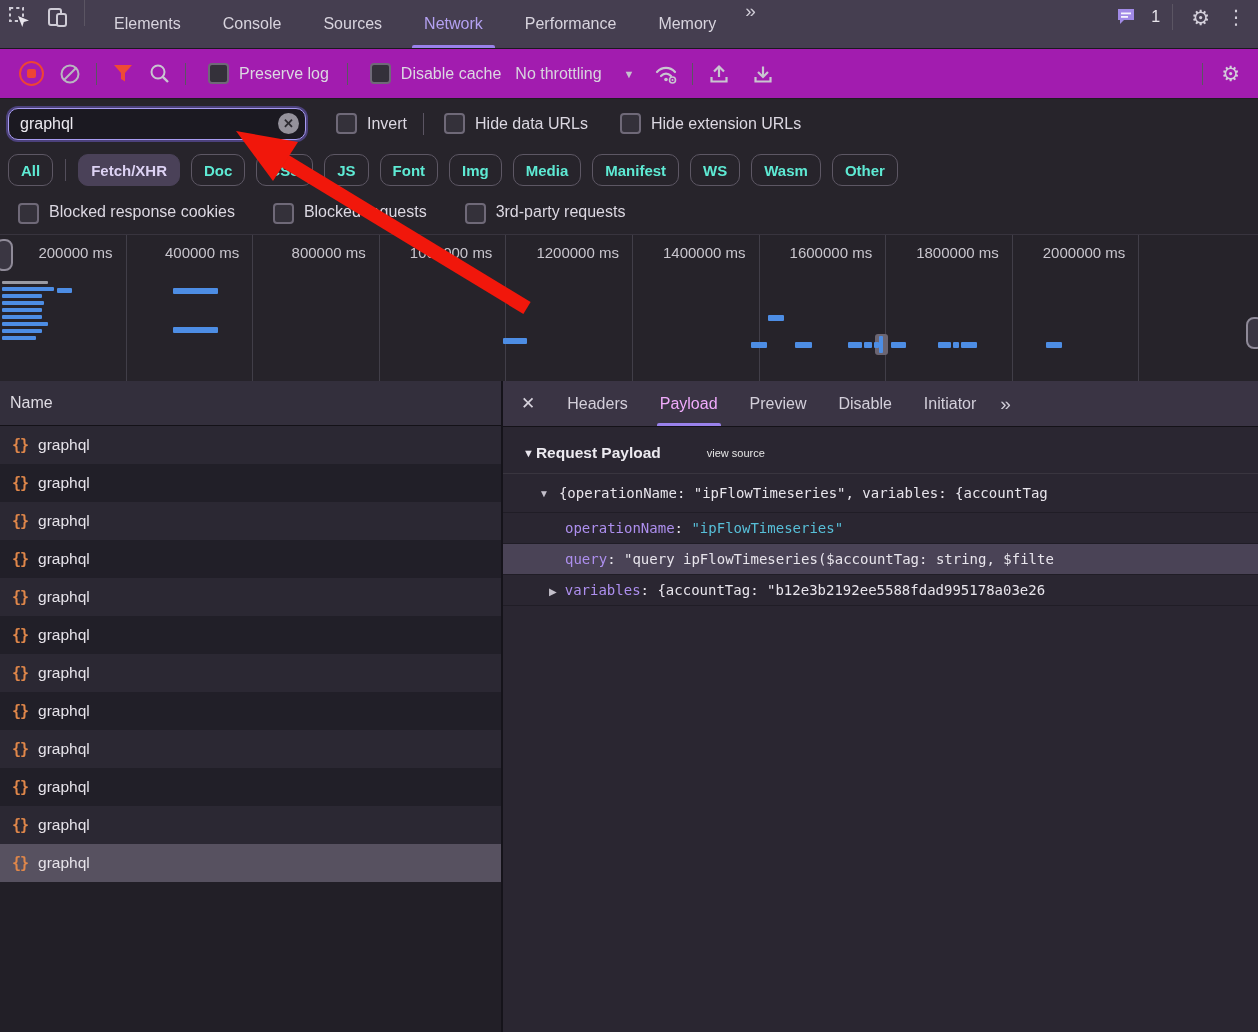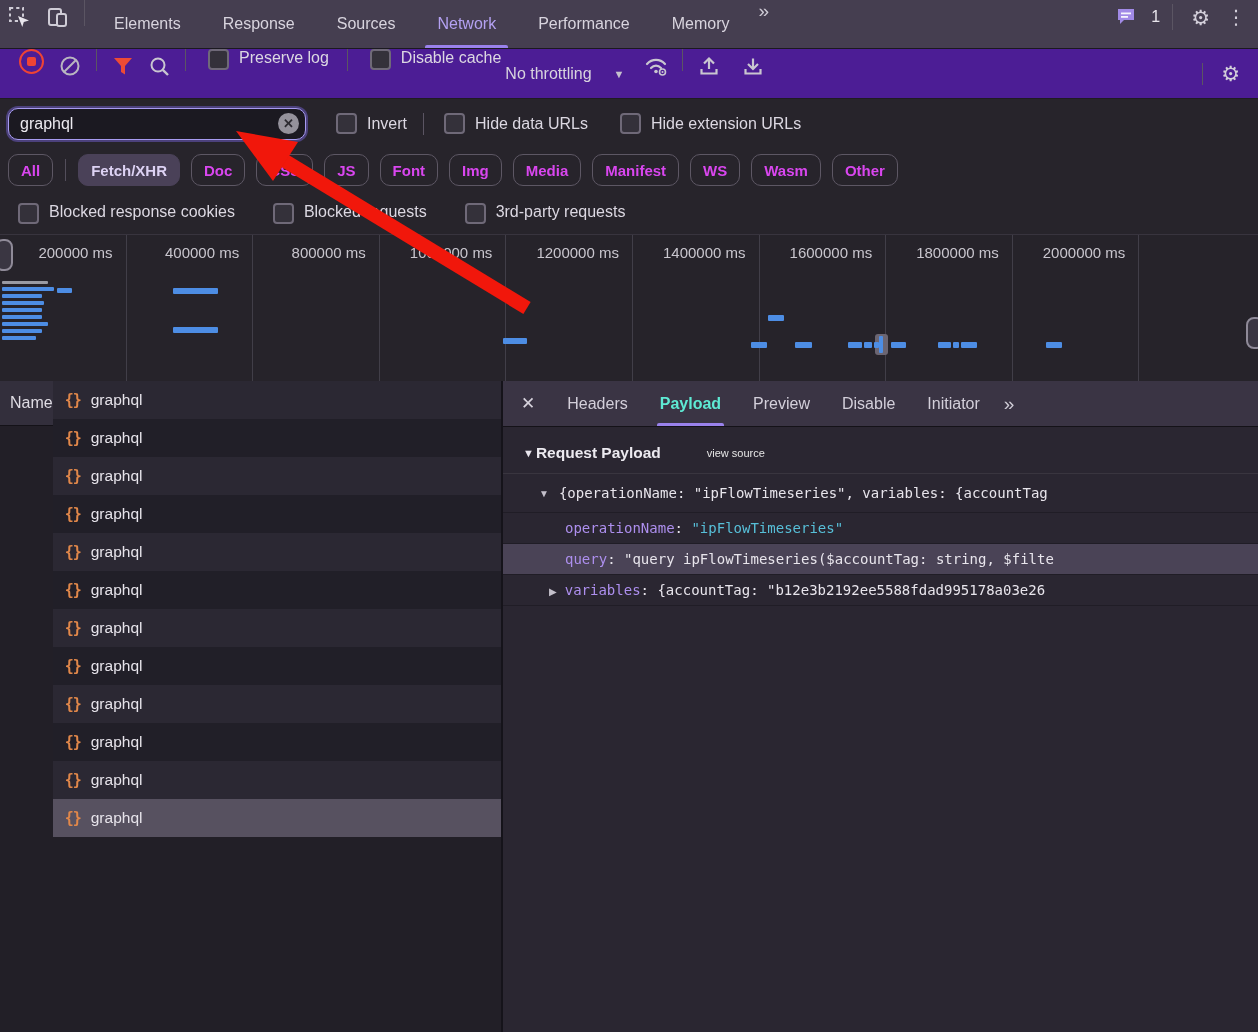--- a/index.html
+++ b/index.html
@@ -14,76 +14,76 @@
   .tab{height:48px;display:flex;align-items:center;padding:0 21px;font-size:16px;color:#d8d4de;position:relative;cursor:default;white-space:nowrap;}
   .tab.active{color:#b4a1f2;}
   .tab.active::after{content:"";position:absolute;left:9px;right:9px;bottom:0;height:3px;border-radius:2px 2px 0 0;background:#9a82ec;}
   .chev{font-size:19px;color:#cfccd6;padding:0 8px;letter-spacing:-2px;}
   .tabbar-right{margin-left:auto;display:flex;align-items:center;}
   .msg-count{font-size:16px;color:#e8e5ec;margin:0 4px 0 6px;}
   .glyph-btn{font-size:21px;color:#d3cfda;padding:0 10px;line-height:1;}
   .kebab{font-size:20px;padding:0 12px 0 6px;}
 
   
-  .toolbar2{height:49px;background:#4c1d95;display:flex;border-bottom:1px solid #1f1c23;}
+  .toolbar2{height:49px;background:#a21caf;display:flex;align-items:center;border-bottom:1px solid #1f1c23;}
   .rec{width:21px;height:21px;border:2.5px solid #ee4434;border-radius:50%;margin:0 8px 0 19px;display:flex;align-items:center;justify-content:center;flex:none;}
   .rec::after{content:"";width:9px;height:9px;background:#ee4434;border-radius:2px;}
   .tool{display:flex;align-items:center;justify-content:center;width:36px;height:34px;flex:none;}
   .cb{width:17px;height:17px;border:2px solid #6f6978;border-radius:4px;background:#34313a;flex:none;}
   .cb-label{font-size:16px;color:#dcd8e2;margin:0 4px 0 10px;white-space:nowrap;}
-  .throttle{display:flex;align-items:center;}
+  .throttle{display:flex;align-items:center;margin-left:10px;}
   .throttle .val{font-size:16px;color:#d8d4de;}
   .throttle .arrow{font-size:11px;color:#c5c1cd;margin-left:22px;}
 
   
   .filterrow{height:49px;background:#27242b;display:flex;align-items:center;}
   .searchbox{position:relative;width:296px;height:30px;margin-left:8px;background:#1b1921;
      border:1px solid #a79bf0;border-radius:10px;box-shadow:0 0 0 2px rgba(122,102,224,.45);
      display:flex;align-items:center;flex:none;}
   .searchbox input{background:transparent;border:none;outline:none;color:#eceaf0;font-size:16px;
      font-family:"Liberation Sans",sans-serif;padding:0 34px 0 11px;width:100%;}
   .clear-x{position:absolute;right:6px;top:4px;width:21px;height:21px;border-radius:50%;background:#94919b;
      color:#2c2a31;font-size:13px;font-weight:bold;display:flex;align-items:center;justify-content:center;}
 
   
   .chiprow{height:44px;background:#27242b;display:flex;align-items:center;padding-left:8px;}
   .chip{height:30px;display:flex;align-items:center;padding:0 12px;margin-right:11px;border:1.5px solid #5d5764;
-     border-radius:10px;font-size:15px;font-weight:bold;color:#d946ef;white-space:nowrap;flex:none;}
+     border-radius:10px;font-size:15px;font-weight:bold;color:#5eead4;white-space:nowrap;flex:none;}
   .chip.active{background:#4a4158;border-color:#4a4158;color:#ddd2f4;}
   .chip-div{width:1px;height:22px;background:#534e5b;margin:0 12px 0 1px;flex:none;}
 
   
   .blockedrow{height:42px;background:#27242b;display:flex;align-items:center;padding-left:18px;border-bottom:1px solid #38343e;}
   .blockedrow .grp{display:flex;align-items:flex-start;margin-right:34px;}
 
   
   .timeline{position:relative;height:147px;background:#26232a;border-bottom:2px solid #46424d;overflow:hidden;}
   .ticks{display:flex;height:100%;width:1280px;}
   .tick{width:126.6px;flex:none;border-right:1px solid #413e48;box-sizing:border-box;
      font-size:15px;color:#c9c6ce;text-align:right;padding:9px 13px 0 0;white-space:nowrap;overflow:hidden;}
   .bar{position:absolute;border-radius:1px;}
   .handle{position:absolute;border:2px solid #8f8a98;background:#3a3642;border-radius:8px;width:14px;height:28px;}
 
   
   .split{position:absolute;top:381px;left:0;right:0;bottom:0;display:flex;}
-  .left-pane{width:501px;flex:none;background:#221f27;border-right:2px solid #15131a;display:flex;}
+  .left-pane{width:501px;flex:none;background:#221f27;border-right:2px solid #15131a;display:flex;flex-direction:column;}
   .name-header{height:45px;background:#332f3c;border-bottom:1px solid #141218;display:flex;align-items:center;
      padding-left:10px;font-size:16px;color:#dfdce4;flex:none;box-sizing:border-box;}
   .rows{flex:1;overflow:hidden;}
   .net-row{height:38px;display:flex;align-items:center;padding-left:12px;font-size:15.5px;color:#e6e3ea;box-sizing:border-box;}
   .net-row.odd{background:#2b2833;}
   .net-row.even{background:#211f28;}
   .net-row.selected{background:#575160;}
   .json-icon{font-family:"DejaVu Sans Mono",monospace;font-weight:bold;color:#e0874a;font-size:15px;margin-right:10px;letter-spacing:-1px;}
 
   .right-pane{flex:1;background:#2a2631;display:flex;flex-direction:column;min-width:0;}
   .dtabs{height:45px;background:#3a3444;border-bottom:1px solid #141218;display:flex;align-items:center;flex:none;}
   .dclose{font-size:17px;color:#d6d2dc;padding:0 16px 0 18px;}
   .dtab{height:45px;line-height:45px;padding:0 16px;font-size:16px;color:#d3cfda;position:relative;white-space:nowrap;}
-  .dtab.active{color:#5eead4;font-weight:bold;}
+  .dtab.active{color:#f0abfc;}
   .dtab.active::after{content:"";position:absolute;left:13px;right:13px;bottom:0;height:3px;border-radius:2px 2px 0 0;background:#9a82ec;}
 
   .payload{padding-top:6px;}
   .p-head{display:flex;align-items:center;height:40px;padding-left:20px;border-bottom:1px solid #39353f;}
   .tri{font-size:11px;color:#e9e6ee;margin-right:2px;}
   .p-title{font-size:15.5px;font-weight:bold;color:#eceaf0;}
   .p-viewsrc{font-size:11px;color:#e5e5e5;margin-left:46px;}
   .mono, .p-row, .p-summary{font-family:"DejaVu Sans Mono",monospace;font-size:14px;}
   .p-summary{display:flex;align-items:center;height:38px;padding-left:36px;color:#e6e3ea;white-space:nowrap;overflow:hidden;}
   .tri2{font-size:10px;color:#c4c0cb;margin-right:10px;flex:none;font-family:"Liberation Sans",sans-serif;}
@@ -115,21 +115,21 @@
     </span>
     <span class="tb-icon">
       <svg class="ic" width="23" height="23" viewBox="0 0 23 23">
         <rect x="3" y="3" width="12" height="16" rx="2" fill="none" stroke="#cfccd6" stroke-width="2"></rect>
         <rect x="11" y="8" width="9" height="12" rx="2" fill="#453e50" stroke="#cfccd6" stroke-width="2"></rect>
       </svg>
     </span>
     <span class="vdiv"></span>
     <div id="main-tabs" style="display:flex;height:100%;">
         <div class="tab">Elements</div>
-        <div class="tab">Response</div>
+        <div class="tab">Console</div>
         <div class="tab">Sources</div>
         <div class="tab active">Network</div>
         <div class="tab">Performance</div>
         <div class="tab">Memory</div>
       </div>
     <span class="chev">»</span>
     <div class="tabbar-right">
       <span class="tb-icon">
         <svg class="ic" width="22" height="22" viewBox="0 0 22 22">
           <path d="M3 3 h16 v11 h-10 l-4 4 v-4 h-2 z" fill="#a18ae6"></path>

